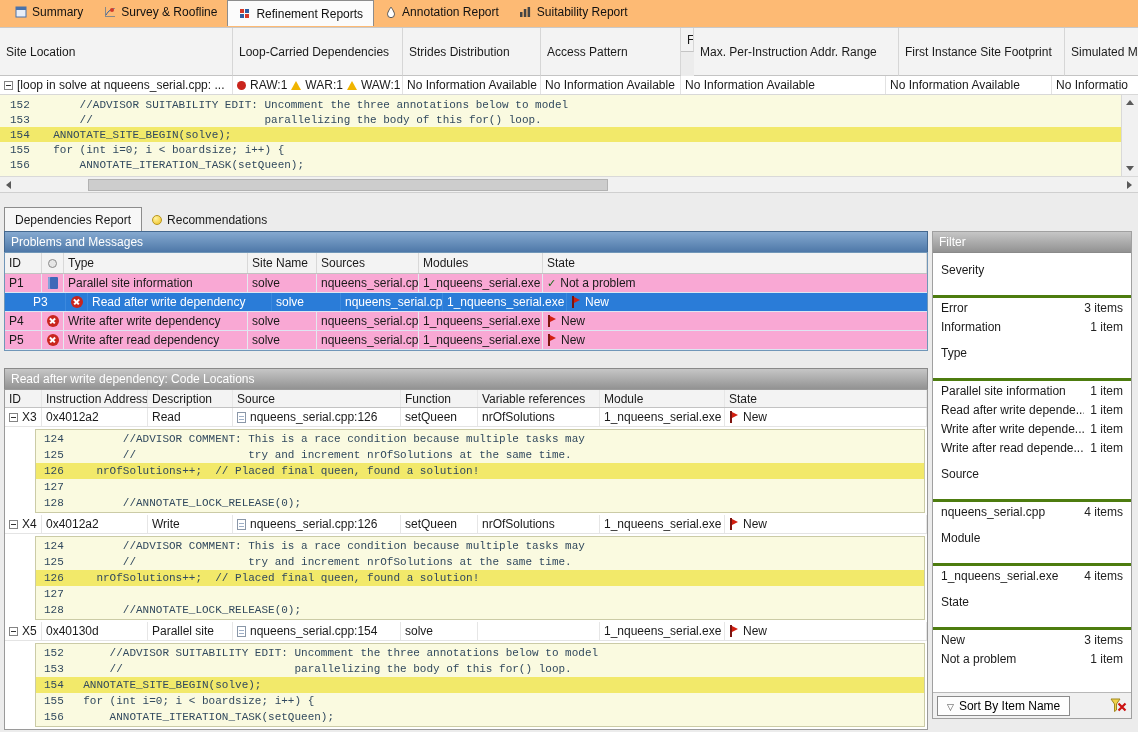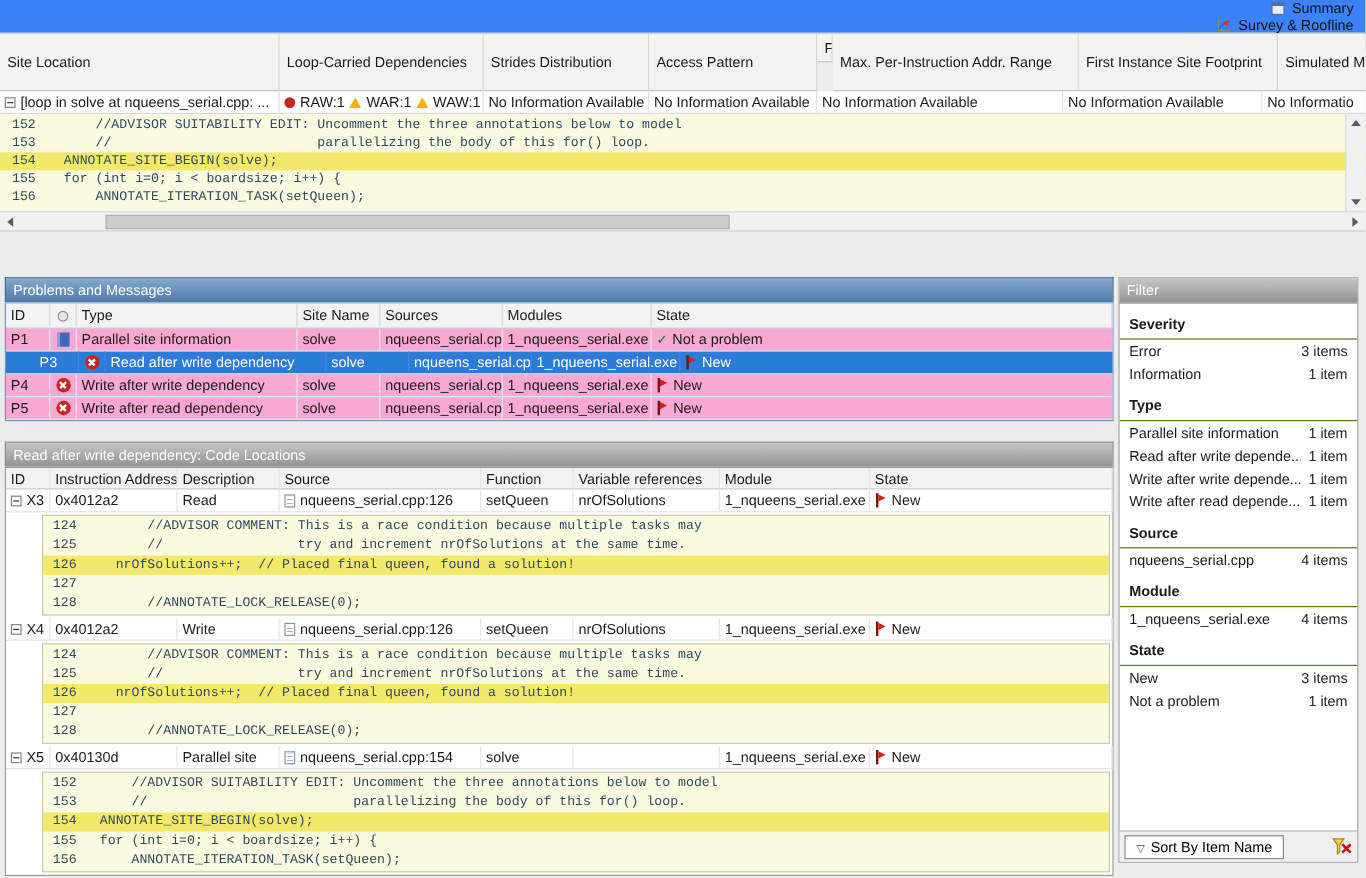--- a/index.html
+++ b/index.html
@@ -6,22 +6,22 @@
   html,body { width:1138px; height:732px; }
   body {
     font-family:"Liberation Sans", sans-serif;
     font-size:12px; color:#1a1a1a;
     background:#ececec; overflow:hidden; position:relative;
   }
   #app { position:absolute; inset:0; }
 
   
   #tabbar { position:absolute; left:0; top:0; width:1138px; height:28px;
-    background:#3b82f6; border-bottom:1px solid #c9c9c9;
-    display:flex; align-items:flex-end; padding-left:4px;flex-direction:column; }
+    background:#fdba74; border-bottom:1px solid #c9c9c9;
+    display:flex; align-items:flex-start; padding-left:4px; }
   .ttab { display:flex; align-items:center; gap:5px; height:24px; padding:0 10px;
     cursor:default; color:#111; white-space:nowrap; }
   .ttab.active { background:#fbfbfb; border:1px solid #8c8c8c; border-bottom:none; height:26px; }
   .ticon { display:inline-flex; width:13px; height:13px; align-items:center; justify-content:center; }
 
   
   #sitegrid { position:absolute; left:0; top:28px; width:1138px; }
   .sg-head { display:flex; height:48px; }
   .shc { background:#f3f3f3; border-right:1px solid #d6d6d6; border-bottom:1px solid #c4c4c4;
     display:flex; align-items:center; padding:0 6px; overflow:hidden; white-space:nowrap; }
@@ -139,21 +139,21 @@
 
   .sev-glyph { width:9px; height:9px; border:1px solid #8a8a8a; border-radius:50%; background:#e6e6e6;
     flex:none; display:inline-block; }
 
   
   #filterpanel { position:absolute; left:932px; top:231px; width:200px; height:488px;
     background:#fff; border:1px solid #a0a0a0; }
   #filterpanel .phead.gray { margin-top:0; border:none; border-bottom:1px solid #8a8a8a; }
   .fbody { position:absolute; top:21px; bottom:26px; left:0; right:0; overflow:hidden; }
   .fsec { margin-top:6px; }
-  .fhead { font-weight:bold; padding:4px 8px 5px 8px; border-bottom:1px solid #4d7c0f; }
+  .fhead { font-weight:normal; padding:4px 8px 18px 8px; border-bottom:3px solid #4d7c0f; }
   .fitem { display:flex; justify-content:space-between; align-items:center; height:19px; padding:0 8px; }
   .fitem .flabel { overflow:hidden; white-space:nowrap; }
   .fitem .fcount { color:#222; padding-left:6px; flex:none; }
   .fbottom { position:absolute; left:0; right:0; bottom:0; height:26px; background:#f0f0f0;
     border-top:1px solid #b8b8b8; display:flex; align-items:center; padding:0 4px; justify-content:space-between; }
   .sortbtn { display:flex; align-items:center; gap:5px; height:20px; padding:0 9px;
     background:#fdfdfd; border:1px solid #8a8a8a; font-family:inherit; font-size:12px; }
   .sort-tri::before { content:"▽"; font-family:"DejaVu Sans", sans-serif; font-size:9px; color:#444; }
   .clearfilter { display:inline-flex; width:18px; height:16px; align-items:center; justify-content:center; }
 </style>
@@ -299,20 +299,29 @@
   <div id="hscroll">
     <div class="sb-arrow left">
         <span class="tri-left"></span>
       </div>
     <div class="sb-thumb"></div>
     <div class="sb-arrow right">
         <span class="tri-right"></span>
       </div>
   </div>
 
+  <div id="rtabs">
+    <div class="rtab active">
+      <span>Dependencies Report</span>
+    </div>
+    <div class="rtab">
+      <span class="bulb"></span>
+      <span>Recommendations</span>
+    </div>
+  </div>
 
   <div id="leftcol">
 
     <div class="phead blue">Problems and Messages</div>
     <div class="ptable">
       <div class="trow thead">
         <div class="c pc-id">ID</div>
         <div class="c pc-ic">
             <span class="sev-glyph"></span>
           </div>

